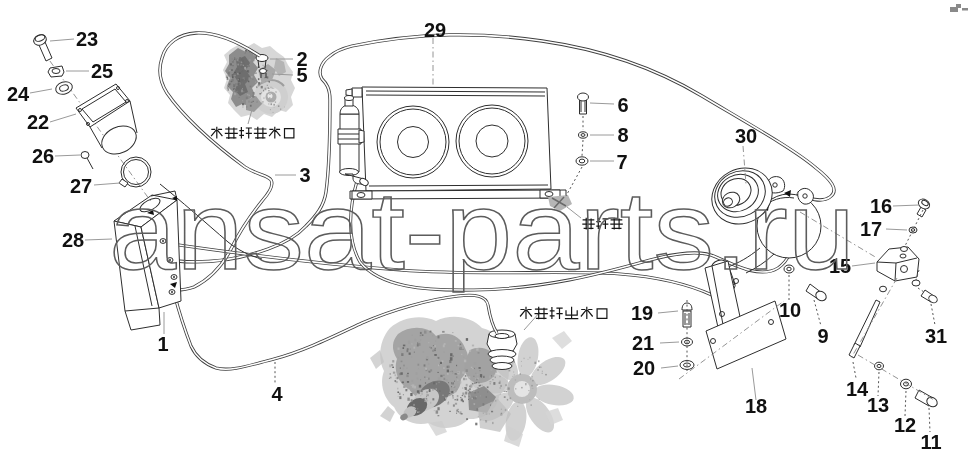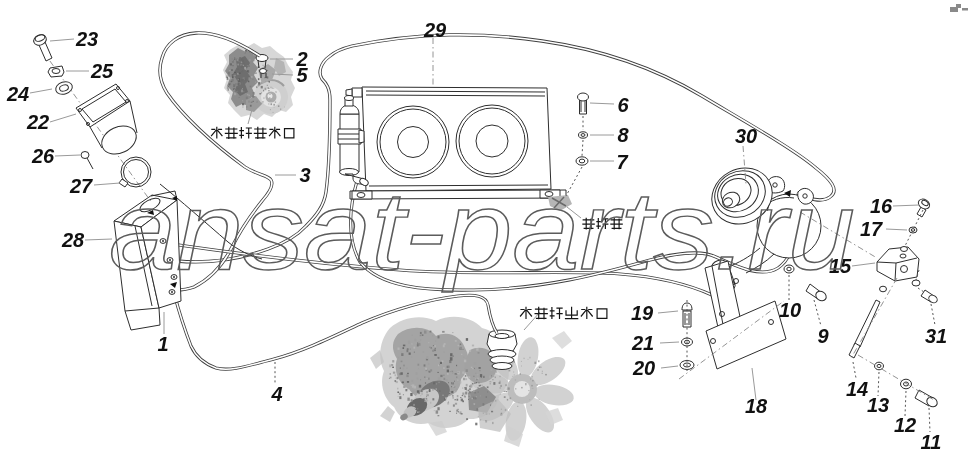--- a/index.html
+++ b/index.html
@@ -1,16 +1,16 @@
 <!DOCTYPE html>
 <html><head>
 <meta charset="utf-8">
 <style>
 html,body{margin:0;padding:0;background:#fff;}
-#wrap{position:relative;width:968px;height:472px;background:#fff;overflow:hidden;font-style:italic;}
+#wrap{position:relative;width:968px;height:472px;background:#fff;overflow:hidden;}
 text{font-family:"Liberation Sans",sans-serif;}
 .num{font-size:20px;font-weight:bold;fill:#111;}
 .ln{fill:none;stroke:#2e2e2e;stroke-width:1;}
 .lnf{fill:#fff;stroke:#2e2e2e;stroke-width:1;}
 .gl{fill:none;stroke:#9a9a9a;stroke-width:1;}
 .dot{fill:none;stroke:#555;stroke-width:1;stroke-dasharray:2 2.6;}
 .dsh{fill:none;stroke:#888;stroke-width:0.9;stroke-dasharray:6 3 1.5 3;}
 .hz{stroke:#161616;stroke-width:1.2;fill:none;}
 </style>
 </head>

